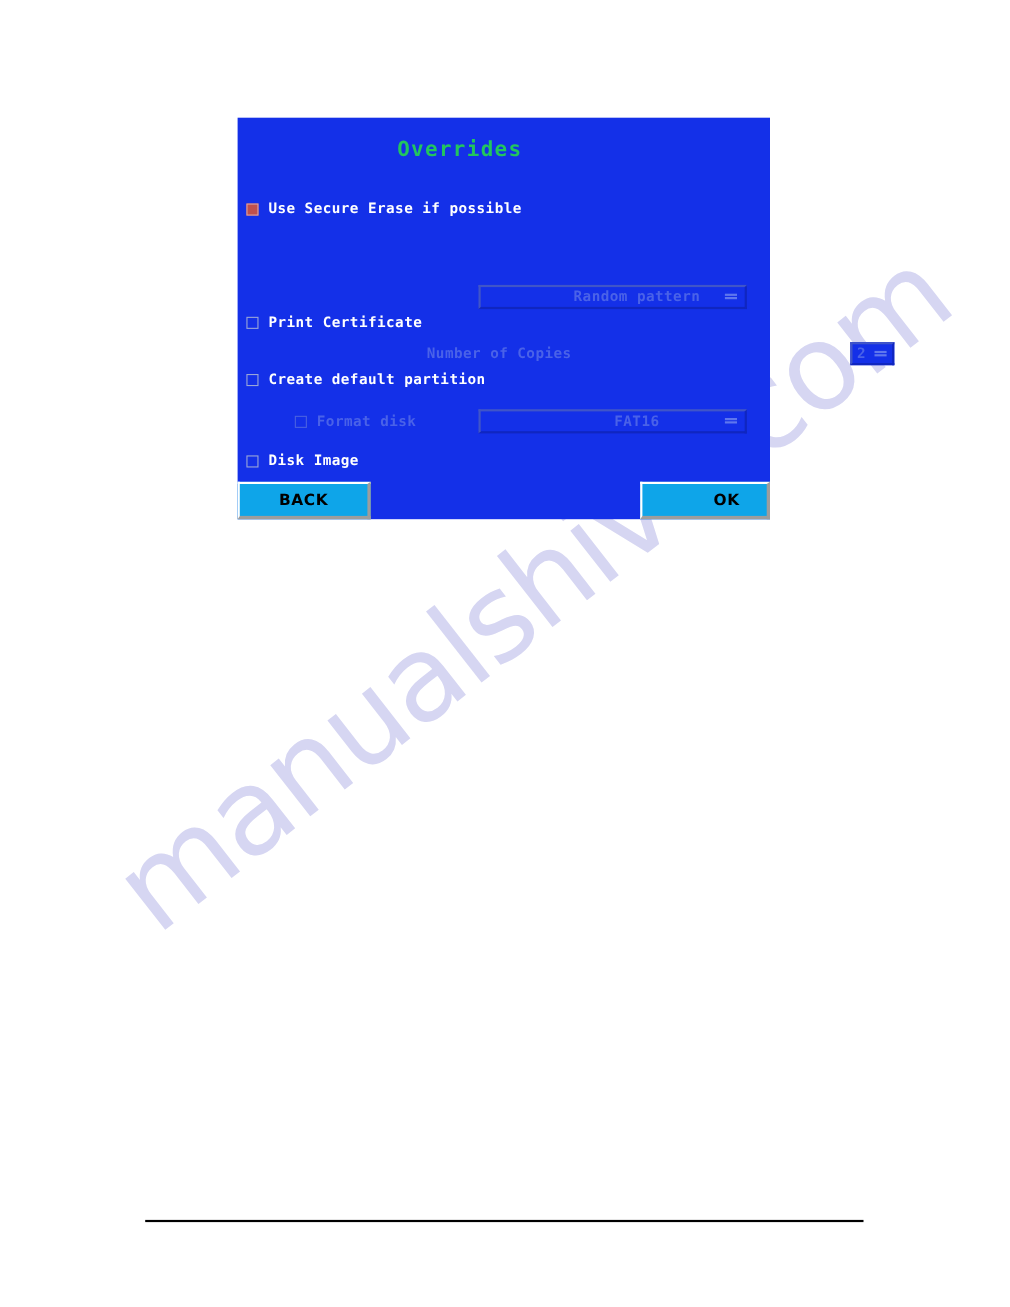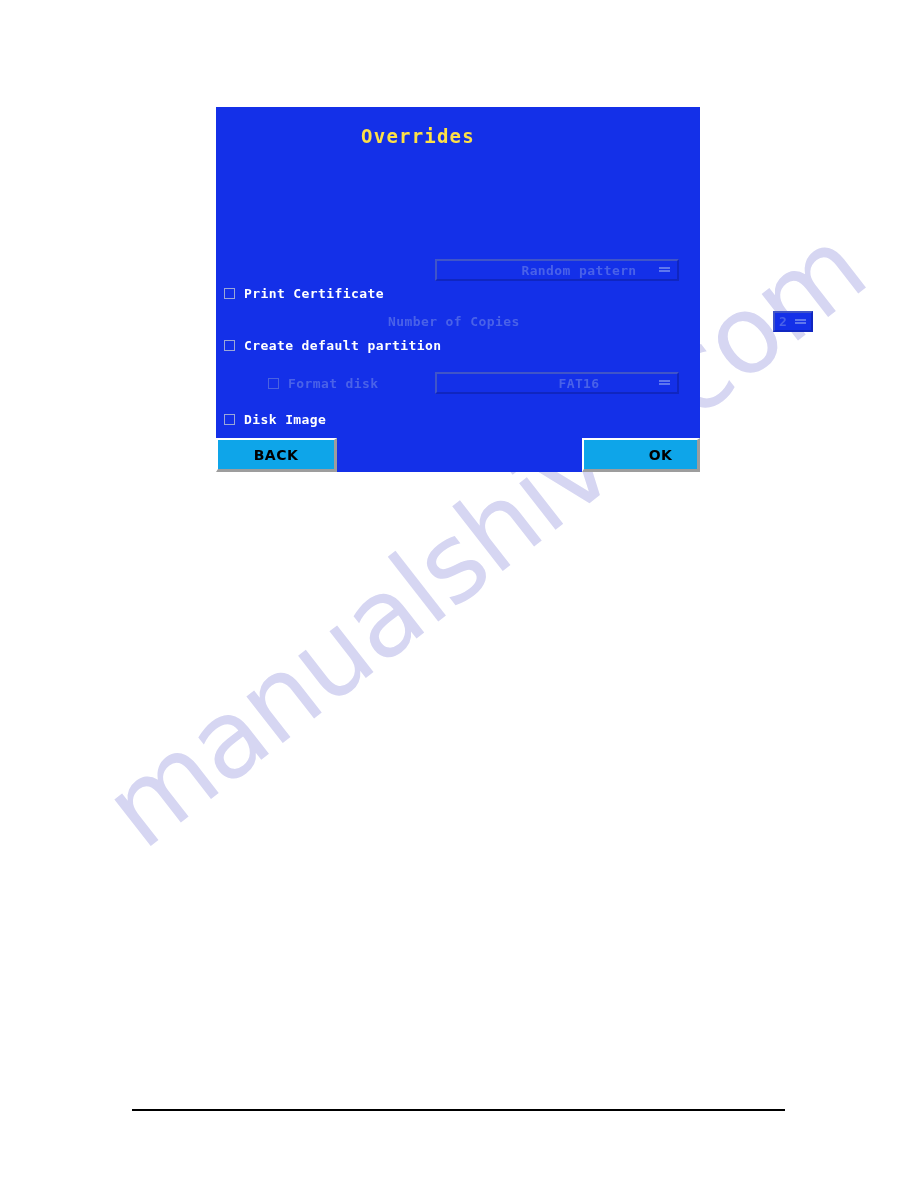--- a/index.html
+++ b/index.html
@@ -61,21 +61,21 @@
     box-sizing: border-box;
     font-family: "DejaVu Sans Mono", monospace;
   }
 
   #dialog-title {
     position: absolute;
     left: 0;
     top: 18px;
     width: 404px;
     text-align: center;
-    color: #fde047;
+    color: #22c55e;
     font-family: "DejaVu Sans Mono", monospace;
     font-size: 19px;
     font-weight: bold;
     letter-spacing: 1.2px;
   }
 
   
   .opt-row {
     position: absolute;
     display: flex;
@@ -225,20 +225,24 @@
 <div id="watermark-layer">
   <div id="watermark-text">manualshive.com</div>
 </div>
 
 <div id="footer-rule"></div>
 
 <div id="overrides-dialog">
 
   <div id="dialog-title">Overrides</div>
 
+  <div class="opt-row" style="left:8px; top:74px;">
+    <span class="checkbox checked"></span>
+    <span class="opt-label">Use Secure Erase if possible</span>
+  </div>
 
 
 
   <div class="combo disabled" style="left:219px; top:152px; width:244px;">
     <span class="combo-label disabled">Random pattern</span>
     <span class="combo-arrow disabled"></span>
   </div>
 
   <div class="opt-row" style="left:8px; top:177px;align-items:center;">
     <span class="checkbox unchecked"></span>

